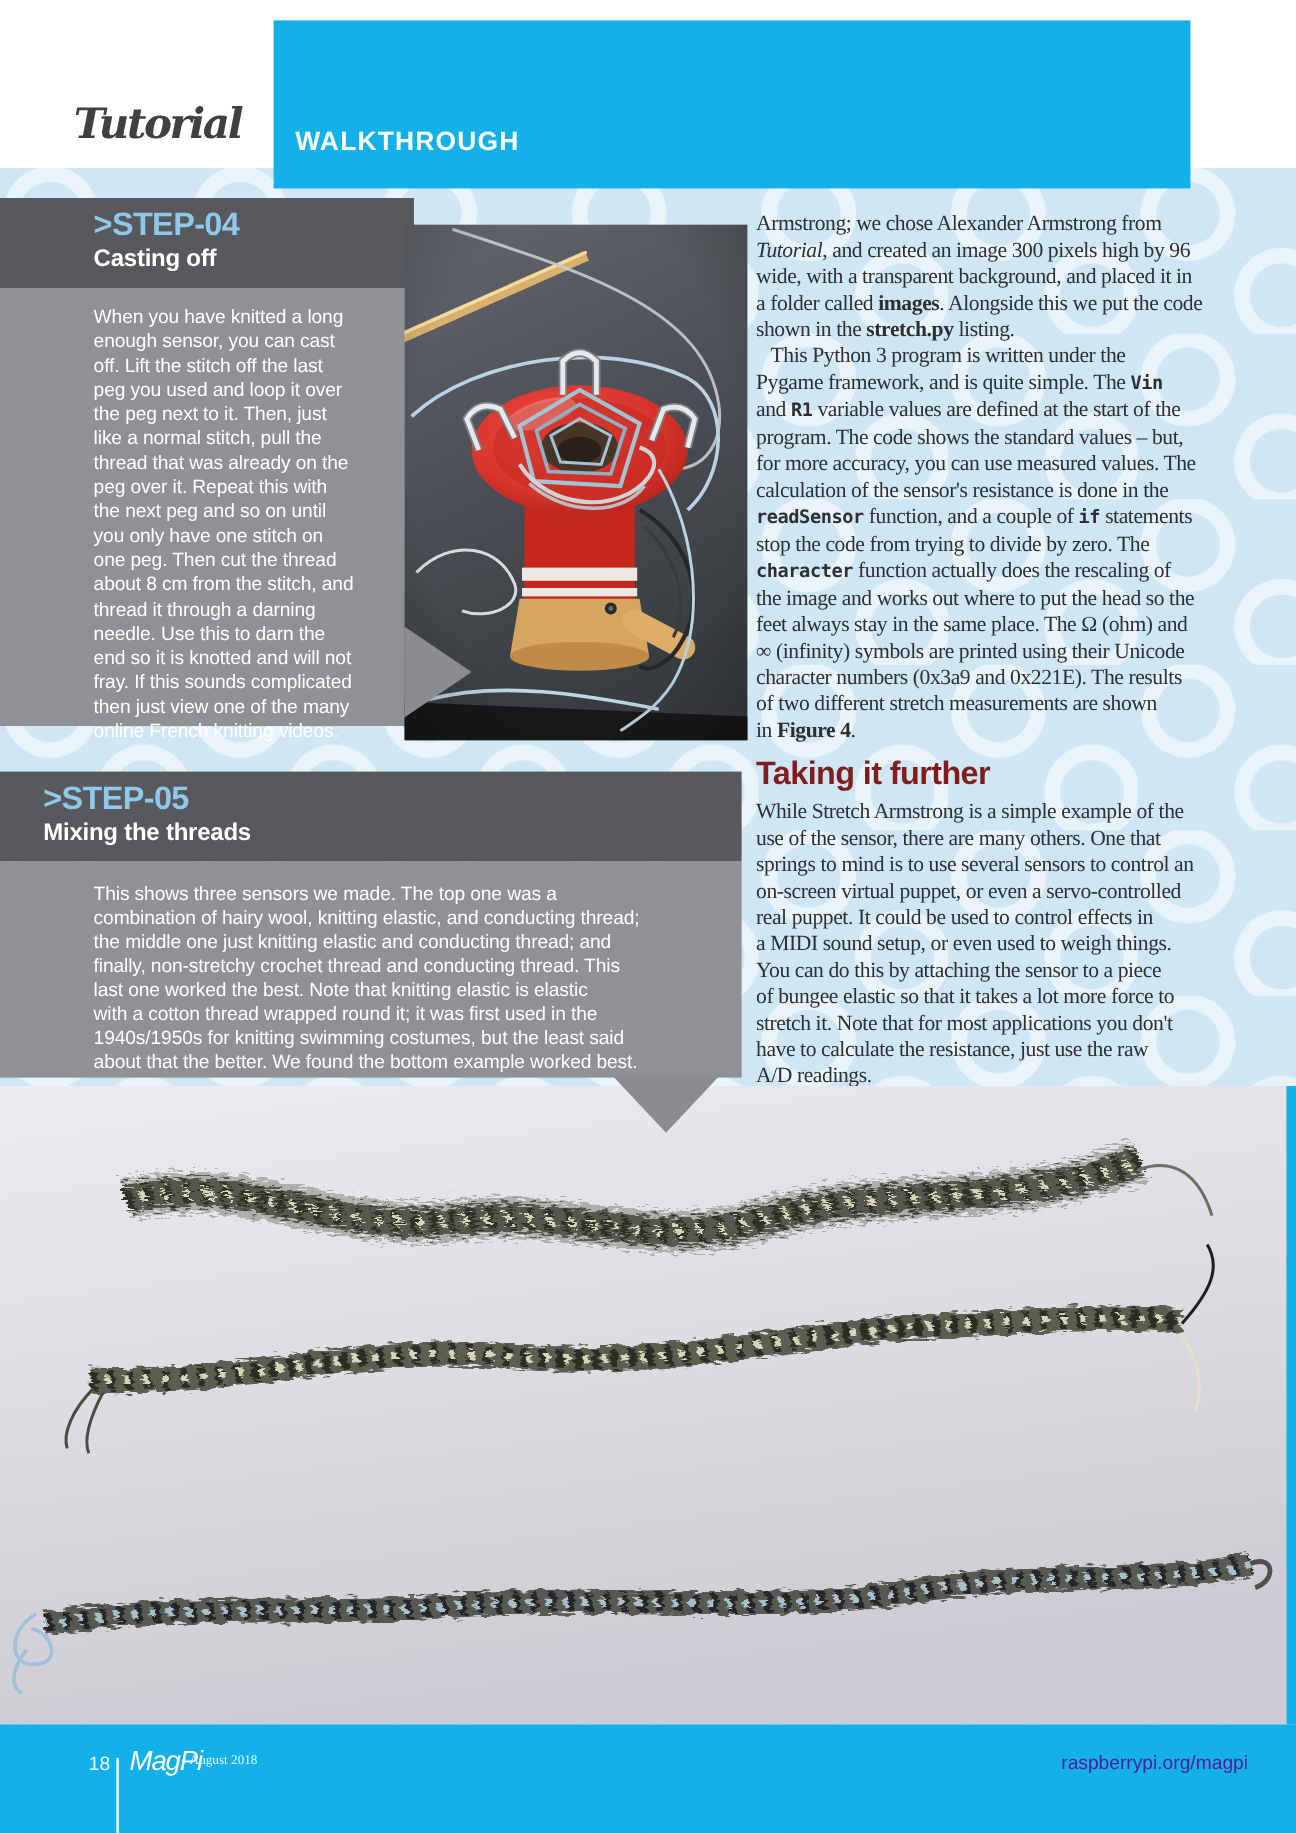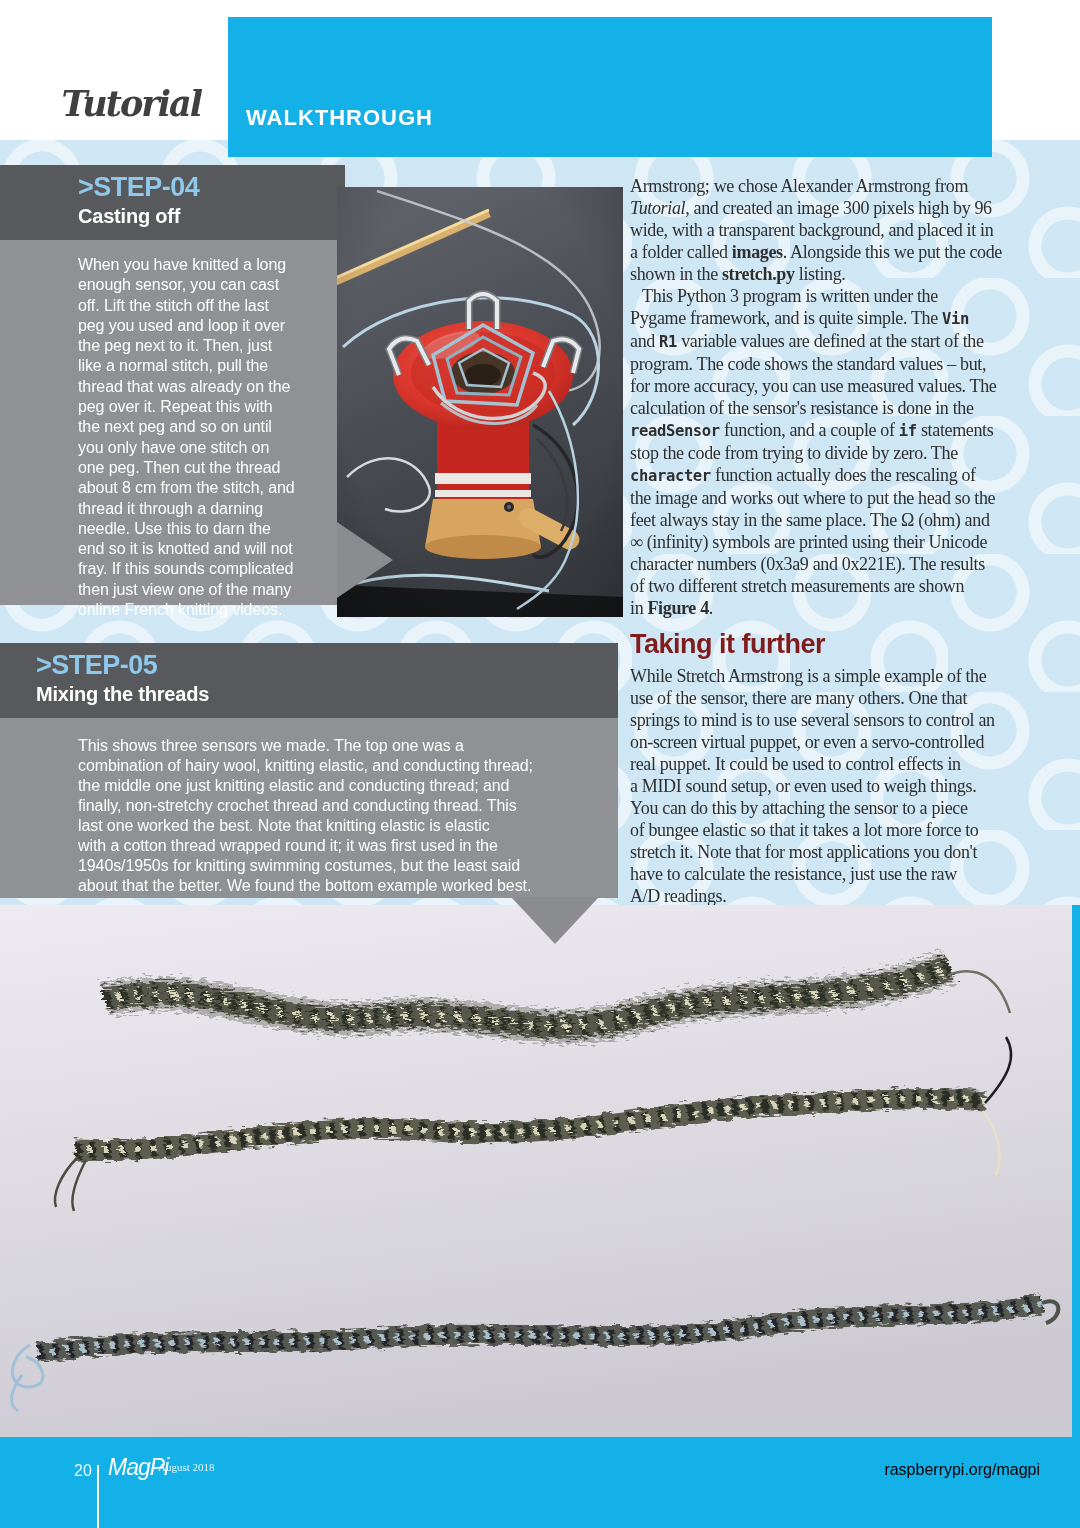--- a/index.html
+++ b/index.html
@@ -76,21 +76,21 @@
   .seg-i{font-style:italic;}
   .seg-b{font-weight:bold;}
   .seg-c{font-family:"DejaVu Sans Mono",monospace;font-weight:bold;font-size:15.5px;}
 
   
   .footer{position:absolute;left:0;top:1437px;width:1080px;height:91px;background:var(--cyan,#14b1e8);z-index:5;}
   .footer-pagenum{position:absolute;left:74px;top:25px;color:#e8f7fd;font-size:16px;}
   .footer-divider{position:absolute;left:97px;top:28px;width:2px;height:63px;background:#fff;}
   .footer-logo{position:absolute;left:108px;top:17px;color:#fff;font-size:23px;font-weight:normal;font-style:italic;letter-spacing:-1px;}
   .footer-date{position:absolute;left:158px;top:24px;color:#e8f7fd;font-size:11px;font-family:Liberation Serif, serif;}
-  .footer-url{position:absolute;right:40px;top:24px;color:#000000;font-size:16px;}
+  .footer-url{position:absolute;right:40px;top:24px;color:#4c1d95;font-size:16px;}
 </style>
 </head>
 <body>
 
 <div class="page">
 
   <div class="page-bg"></div>
 
   <div class="header-white">
     <div class="tutorial-script">Tutorial</div>
@@ -277,20 +277,20 @@
       <path d="M38,448 C150,430 260,442 380,433 C520,423 640,441 760,421 C870,403 980,416 1042,398" stroke="#26282a" stroke-width="15" fill="none" stroke-dasharray="6 9"></path>
       <path d="M38,448 C150,430 260,442 380,433 C520,423 640,441 760,421 C870,403 980,416 1042,398" stroke="#a9bfc9" stroke-width="7" fill="none" stroke-dasharray="5 10" stroke-dashoffset="3"></path>
     </g>
     <path d="M30,440 C8,452 6,482 28,482 C52,482 44,456 26,452 M22,470 C10,486 8,500 18,506" stroke="#9fc0d8" stroke-width="3" fill="none"></path>
     <path d="M1042,398 C1062,390 1064,412 1046,418" stroke="#4e524c" stroke-width="4" fill="none"></path>
   </svg>
   <div class="arrow-down"></div>
   <div class="right-strip"></div>
 
   <div class="footer">
-    <div class="footer-pagenum">20</div>
+    <div class="footer-pagenum">18</div>
     <div class="footer-divider"></div>
     <div class="footer-logo">MagPi</div>
     <div class="footer-date">August 2018</div>
     <div class="footer-url">raspberrypi.org/magpi</div>
   </div>
 
 </div>
 
 </body></html>

